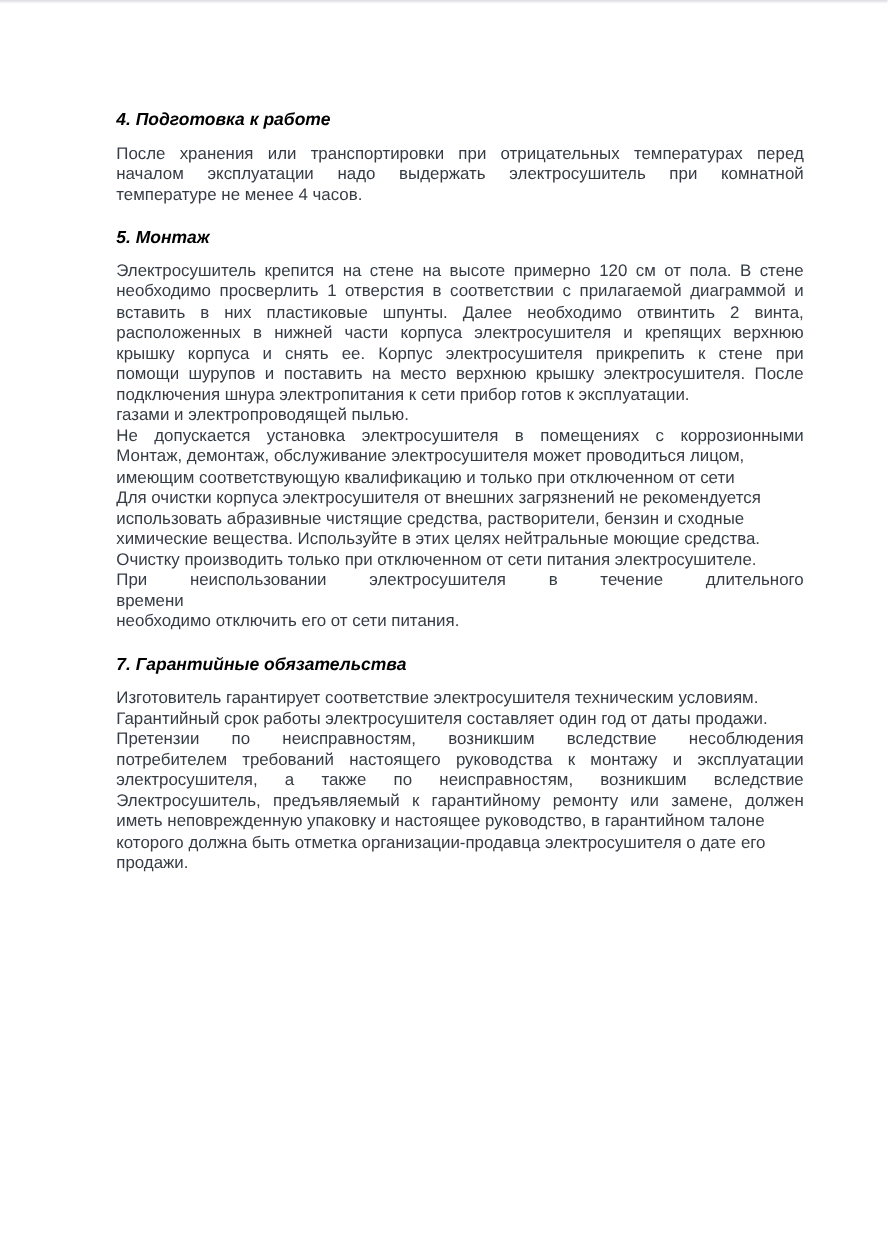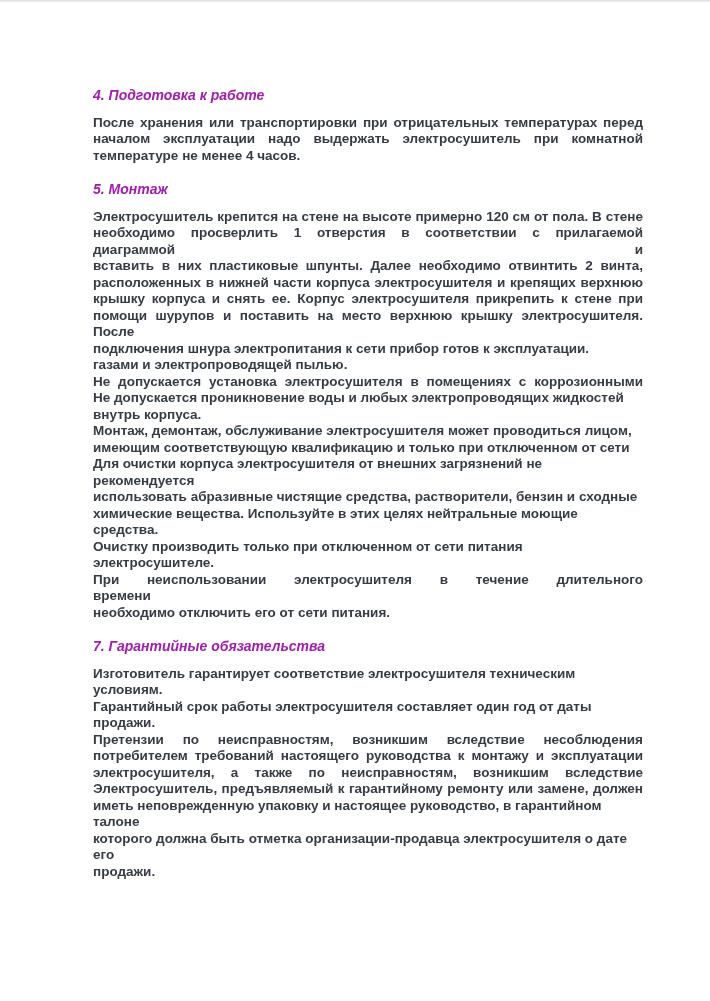--- a/index.html
+++ b/index.html
@@ -27,26 +27,26 @@
     width: 550px;
     color: #363c45;
     font-size: 13.5px;
     line-height: 16.5px;
   }
   .doc-section { margin: 0; }
   .heading {
     font-size: 14px;
     font-weight: bold;
     font-style: italic;
-    color: #a21caf;
+    color: #000000;
     margin: 17px 0 11px 0;
     line-height: 16.5px;
   }
   .doc-section:first-child .heading { margin-top: 0; }
-  .para { margin: 0; font-weight: bold; }
+  .para { margin: 0; }
   .line { display: block; }
   .line.stretch {
     text-align: justify;
     text-align-last: justify;
   }
 </style>
 </head>
 <body>
 
 <div class="page-edge-top"></div>
@@ -71,24 +71,20 @@
         <span class="line stretch">помощи шурупов и поставить на место верхнюю крышку электросушителя. После</span>
         <span class="line">подключения шнура электропитания к сети прибор готов к эксплуатации.</span>
       </p>
     </section>
     <section class="doc-section">
       <p class="para">
         <span class="line">газами и электропроводящей пылью.</span>
         <span class="line stretch">Не допускается установка электросушителя в помещениях с коррозионными</span>
       </p>
       <p class="para">
-        <span class="line">Не допускается проникновение воды и любых электропроводящих жидкостей</span>
-        <span class="line">внутрь корпуса.</span>
-      </p>
-      <p class="para">
         <span class="line">Монтаж, демонтаж, обслуживание электросушителя может проводиться лицом,</span>
         <span class="line">имеющим соответствующую квалификацию и только при отключенном от сети</span>
       </p>
       <p class="para">
         <span class="line">Для очистки корпуса электросушителя от внешних загрязнений не рекомендуется</span>
         <span class="line">использовать абразивные чистящие средства, растворители, бензин и сходные</span>
         <span class="line">химические вещества. Используйте в этих целях нейтральные моющие средства.</span>
       </p>
       <p class="para">
         <span class="line">Очистку производить только при отключенном от сети питания электросушителе.</span>

